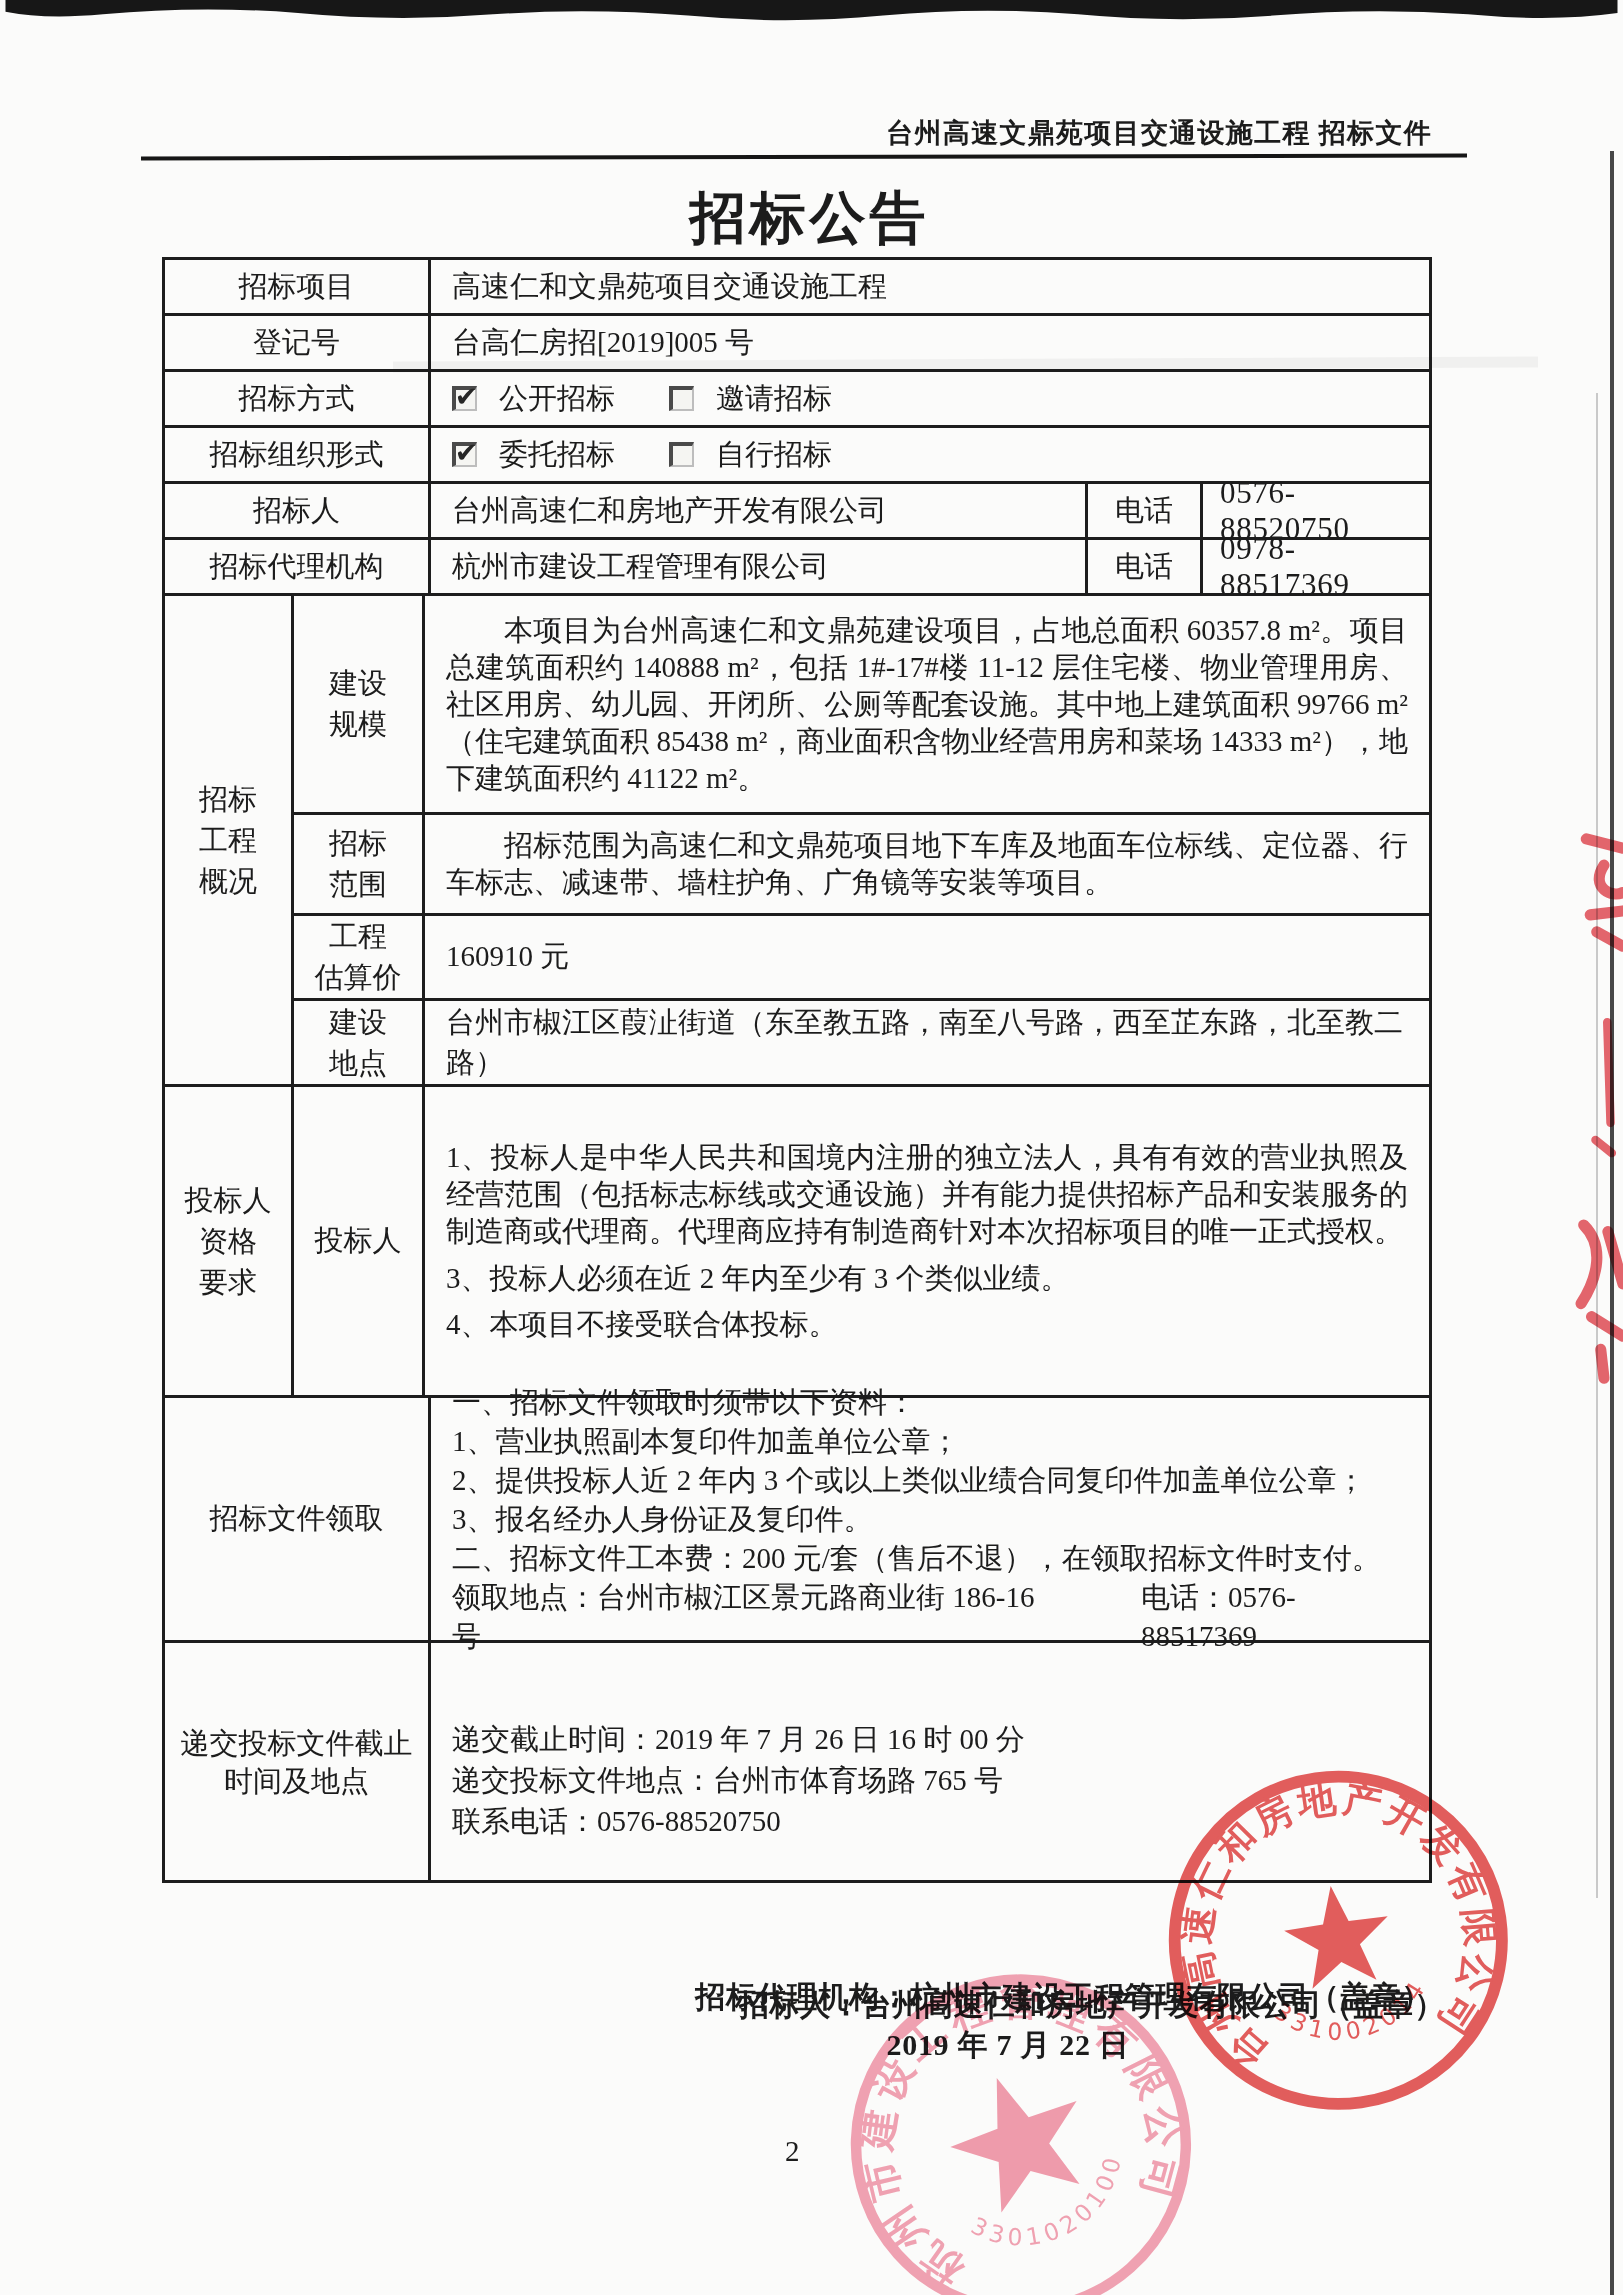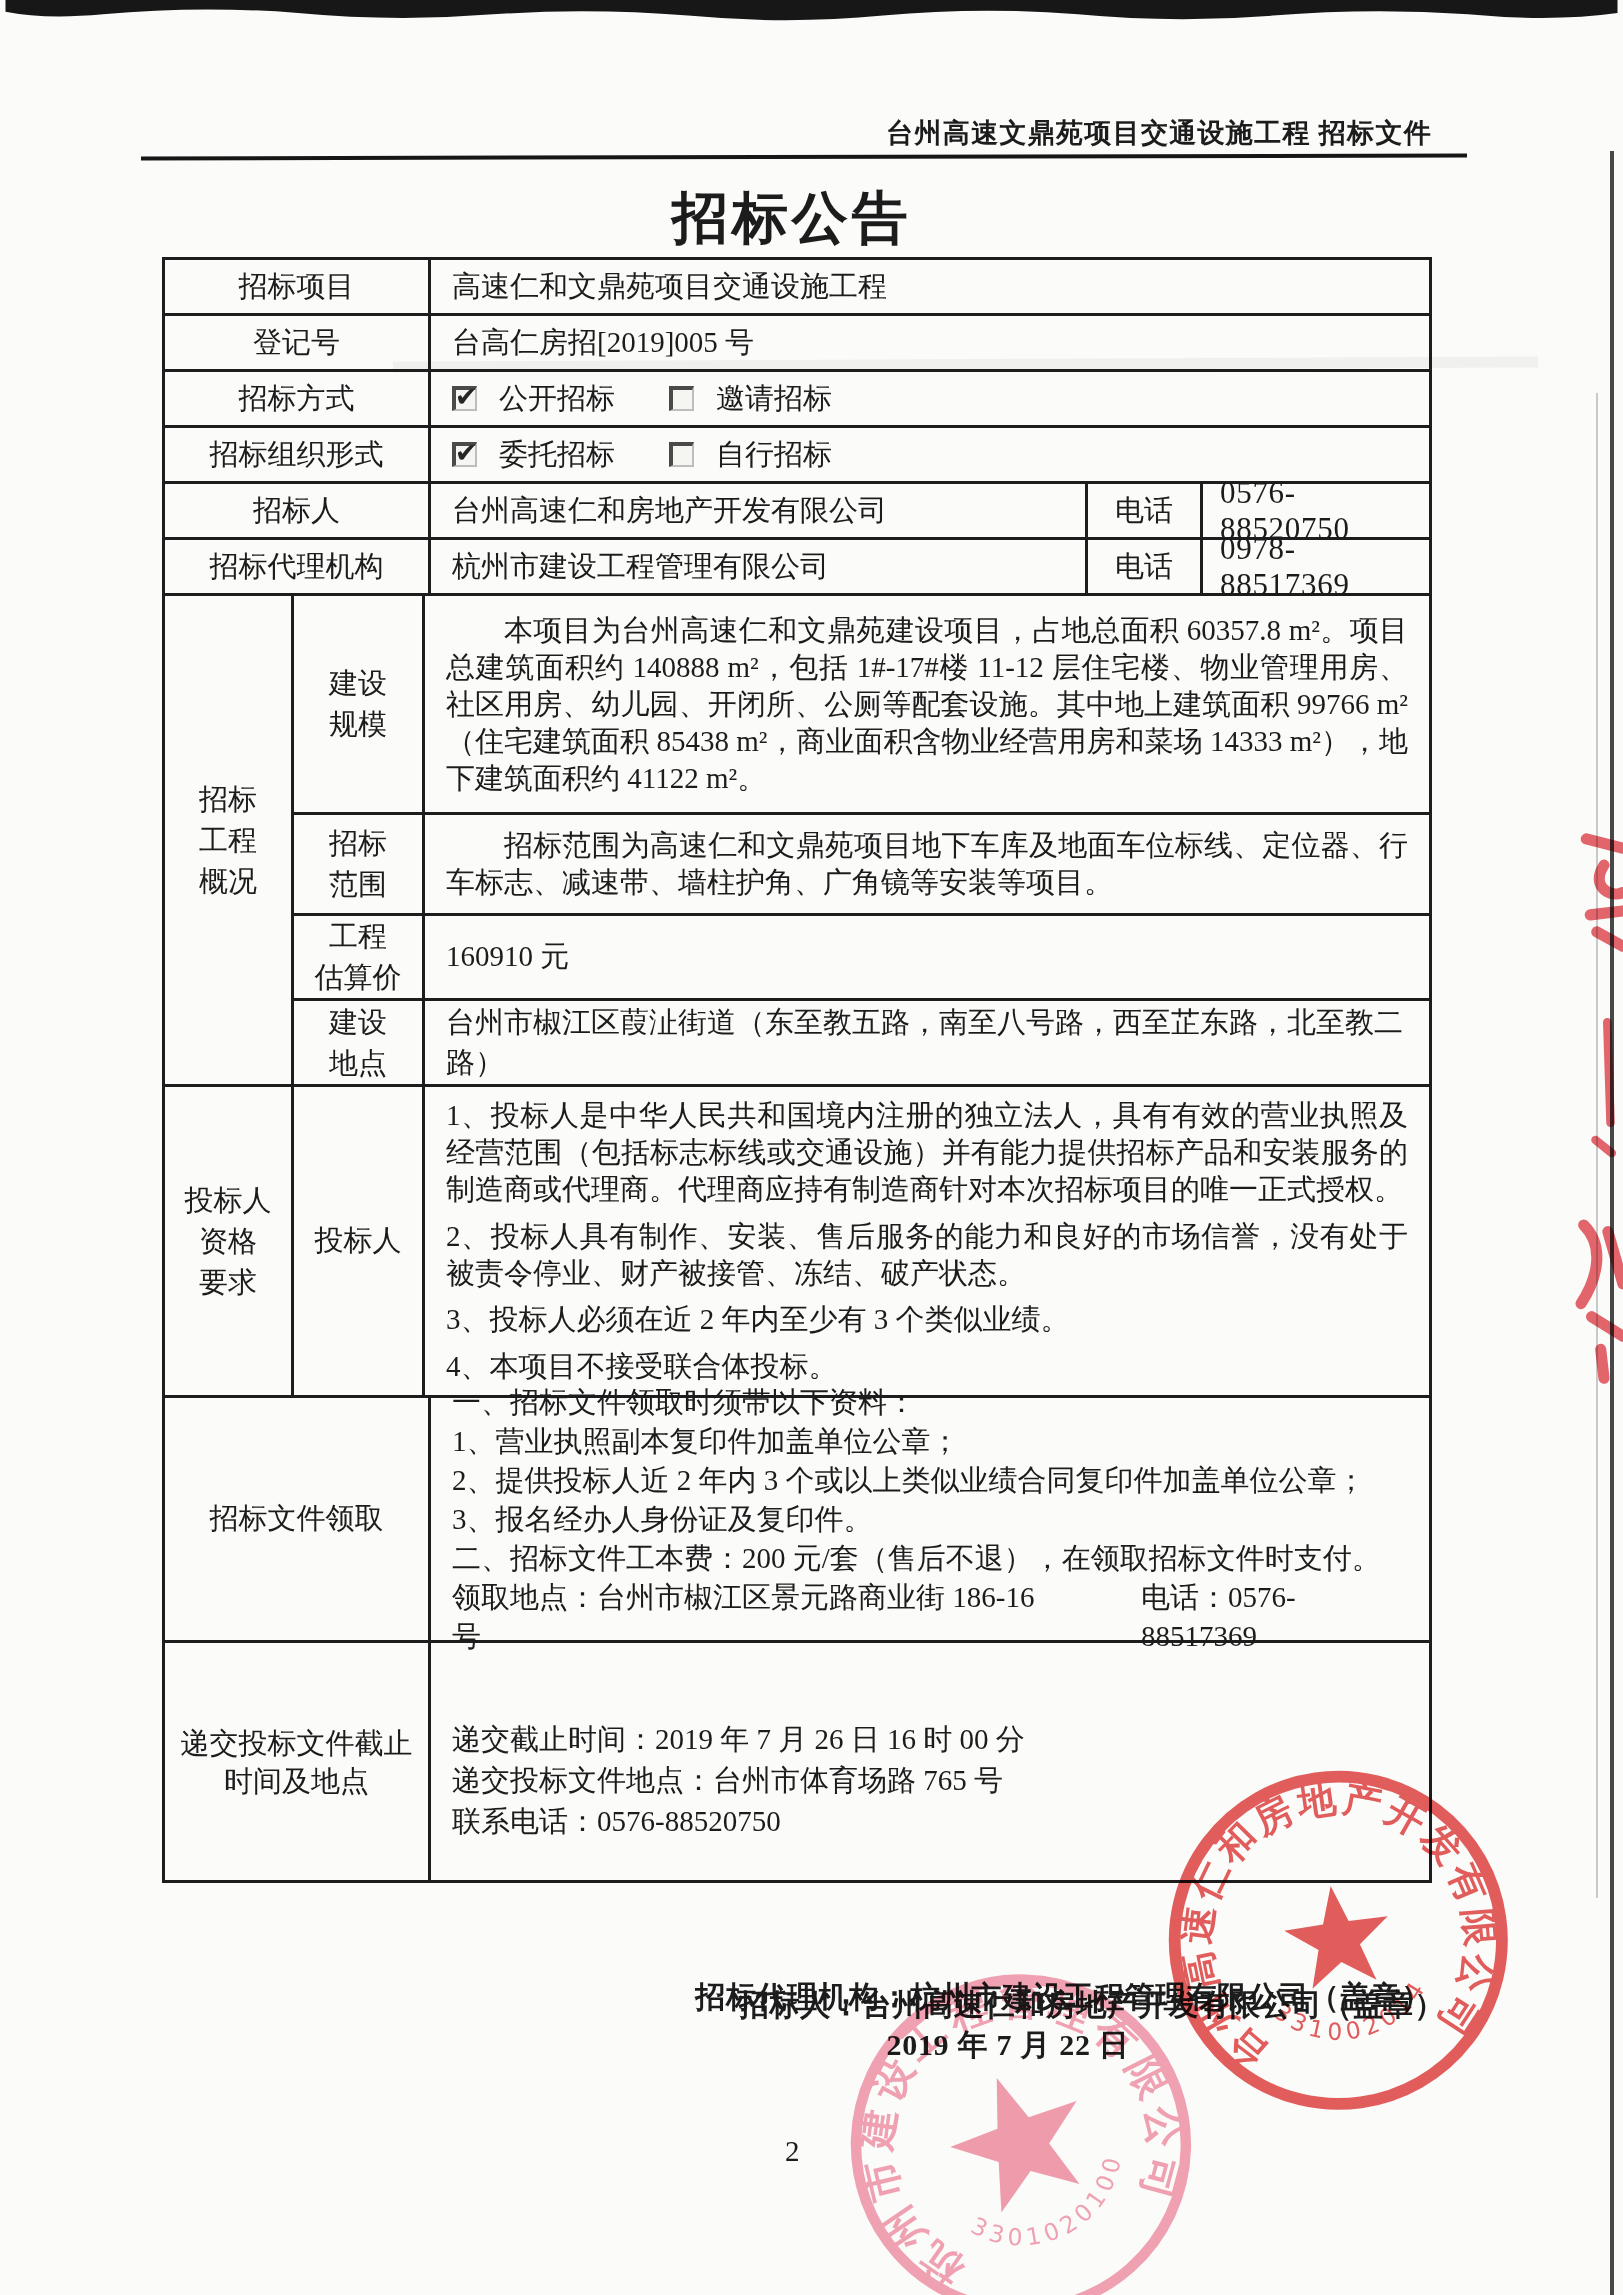--- a/index.html
+++ b/index.html
@@ -7,21 +7,21 @@
        font-family:"Liberation Serif","DejaVu Serif",serif;color:#1c1c1c;overflow:hidden;}
   .page{position:absolute;inset:0;}
   
   .topband{position:absolute;top:0;left:0;}
   .edge-main{position:absolute;left:1610px;top:151px;width:3.9px;height:2145px;background:#474747;}
   .edge-faint{position:absolute;left:1596px;top:393px;width:2px;height:1505px;background:#c9c9c9;}
   .smear{position:absolute;left:393px;top:359px;width:1145px;height:10.5px;background:rgba(0,0,0,0.045);transform:rotate(-0.25deg);}
   
   .doc-header{position:absolute;top:115px;right:191px;font-size:27px;font-weight:700;letter-spacing:1.3px;}
   .header-rule{position:absolute;left:141px;top:155px;width:1326px;height:3.9px;background:#161616;transform:rotate(-0.12deg);}
-  .doc-title{position:absolute;left:672px;top:181px;width:275px;margin:0;text-align:left;
+  .doc-title{position:absolute;left:672px;top:181px;width:275px;margin:0;text-align:center;
              font-family:"Liberation Sans","DejaVu Sans",sans-serif;font-size:56px;font-weight:700;letter-spacing:3.9px;}
   
   .table{position:absolute;left:162px;top:257px;width:1270px;height:1626px;border:3.3px solid #1d1d1d;
          box-sizing:border-box;display:flex;flex-direction:column;font-size:29px;background:transparent;}
   .trow{display:flex;border-bottom:3.3px solid #1d1d1d;box-sizing:border-box;flex:none;}
   .trow:last-child{border-bottom:none;flex:1;}
   .cell{border-right:3.3px solid #1d1d1d;box-sizing:border-box;display:flex;align-items:center;min-width:0;}
   .cell:last-child{border-right:none;}
   .label{width:266px;flex:none;justify-content:center;text-align:center;}
   .label-n{width:129px;flex:none;justify-content:center;text-align:center;}
@@ -155,21 +155,20 @@
     </div>
 
     <div class="trow" style="height:311px;">
       <div class="cell label-n pre">投标人
 资格
 要求</div>
       <div class="cell label-s">投标人</div>
       <div class="cell content">
         <div class="qual-items">
           <p>1、投标人是中华人民共和国境内注册的独立法人，具有有效的营业执照及经营范围（包括标志标线或交通设施）并有能力提供招标产品和安装服务的制造商或代理商。代理商应持有制造商针对本次招标项目的唯一正式授权。</p>
-          <p>2、投标人具有制作、安装、售后服务的能力和良好的市场信誉，没有处于被责令停业、财产被接管、冻结、破产状态。</p>
           <p>3、投标人必须在近 2 年内至少有 3 个类似业绩。</p>
           <p>4、本项目不接受联合体投标。</p>
         </div>
       </div>
     </div>
 
     <div class="trow" style="height:245px;">
       <div class="cell label">招标文件领取</div>
       <div class="cell content">
         <div class="coll-lines">

